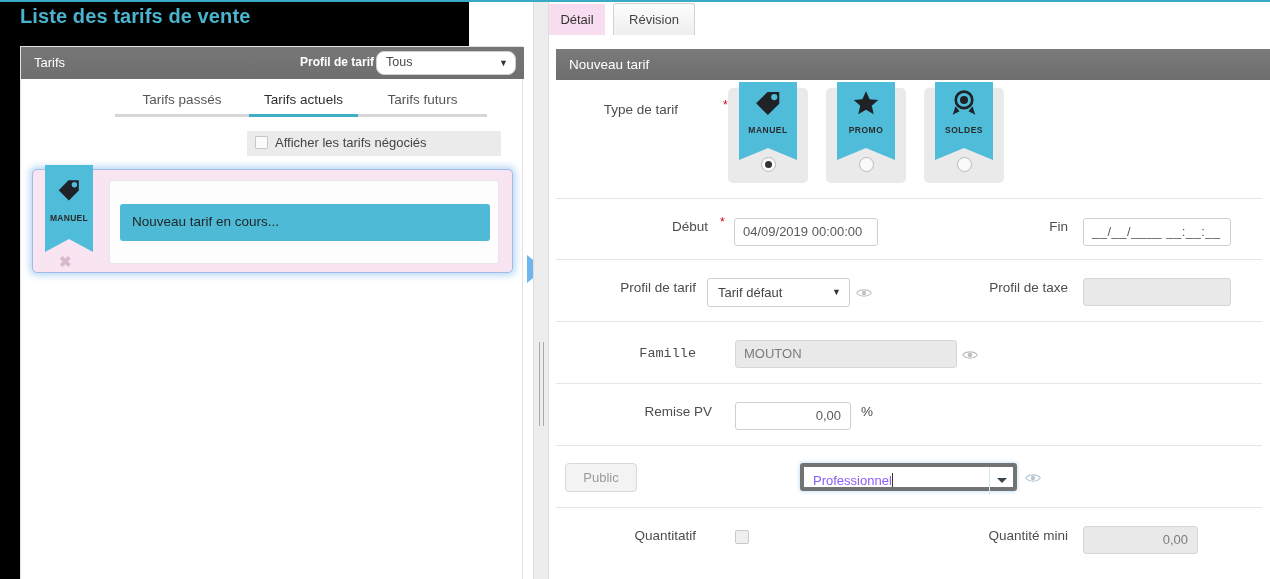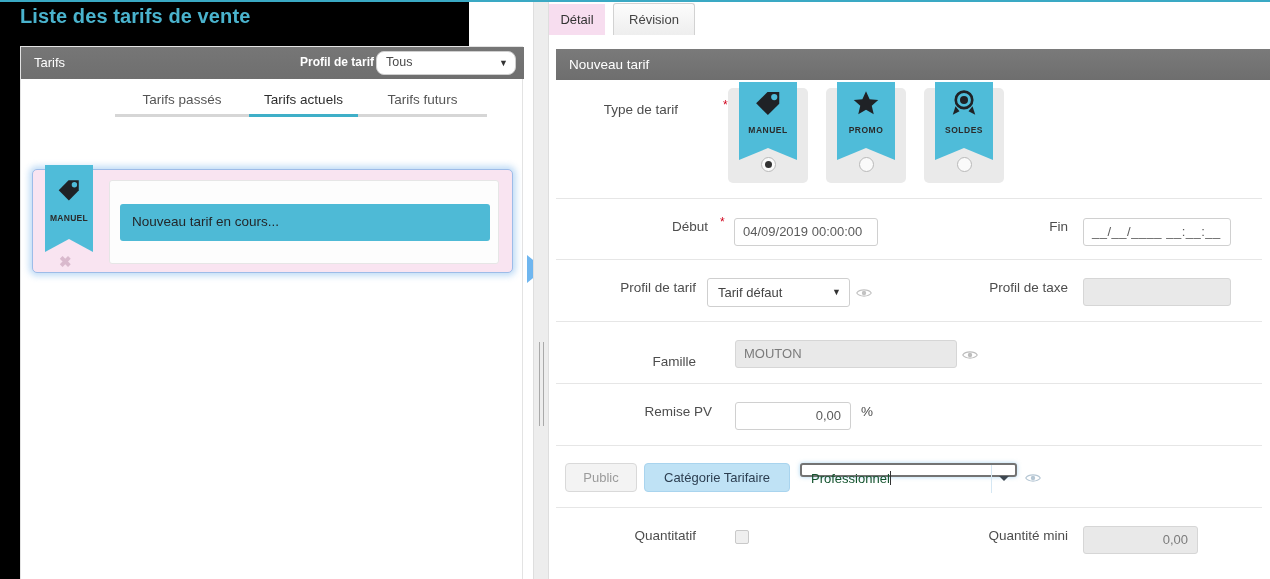--- a/index.html
+++ b/index.html
@@ -171,24 +171,24 @@
 
   
   .segbtn {
     position: absolute; height: 29px; border-radius: 4px; font-size: 13px;
     padding-top: 6px; text-align: center; cursor: pointer;
   }
   .segbtn.off { background: #f3f3f3; border: 1px solid #d9d9d9; color: #9b9b9b; }
   .segbtn.on { background: #bfe2f5; border: 1px solid #a9d4ee; color: #2c3e50; }
 
   .combo {
-    position: absolute; height: 14px; background: #fff;
-    border: 2px solid #737373; border-radius: 3px;
+    position: absolute; height: 28px; background: #fff;
+    border: 4px solid #737373; border-radius: 3px;
     box-shadow: 0 0 4px rgba(104,182,232,.55);
-    font-size: 13px; color: #14532d; padding: 6px 0 0 9px;
+    font-size: 13px; color: #8b5cf6; padding: 6px 0 0 9px;
   }
   .combo .cbtn { position: absolute; right: 0; top: 0; width: 24px; height: 28px;
     border-left: 1px solid #d5e7f3; }
   .combo .cbtn .cv { position: absolute; left: 7px; top: 11px; width: 0; height: 0;
     border-left: 5px solid transparent; border-right: 5px solid transparent; border-top: 5px solid #3c4650; }
   .cursor { display: inline-block; width: 1px; height: 14px; background: #333; vertical-align: -2px; }
 
   .cbsmall { position: absolute; width: 14px; height: 14px; border: 1px solid #c9c9c9;
     background: #efefef; border-radius: 2px; }
 </style>
@@ -218,20 +218,24 @@
           <span class="caret">▼</span>
         </div>
       </div>
 
       <div class="ltabs">
         <div class="ltab active" id="ltab1">Tarifs actuels</div>
         <div class="ltab" id="ltab0">Tarifs passés</div>
         <div class="ltab" id="ltab2">Tarifs futurs</div>
       </div>
 
+      <div class="negbox">
+        <span class="cb"></span>
+        <span class="lbl">Afficher les tarifs négociés</span>
+      </div>
 
       <div class="tcard">
         <div class="ribbon">
           <span class="tagico">
             <svg width="26" height="26" viewBox="0 0 24 24">
               <path d="M2.5 12.2 L11.6 3.1 L21 3.1 L21 12.5 L11.9 21.6 Z" fill="#1f2226"></path>
               <circle cx="17" cy="7.2" r="2.5" fill="#4fbcd9"></circle>
             </svg>
           </span>
           <span class="rlabel">MANUEL</span>
@@ -339,21 +343,21 @@
           </svg>
         </span>
 
         <span class="flabel" style="left:378px; top:20px; width:134px;">Profil de taxe</span>
         <div class="tinput disabled" style="left:527px; top:18px; width:148px;"></div>
       </div>
 
       <div class="divider" style="top:241px;"></div>
 
       <div class="row" style="top:242px; height:61px;">
-        <span class="flabel" style="left:0; top:32px; width:140px;">Famille</span>
+        <span class="flabel" style="left:0; top:24px; width:140px;font-family:Liberation Mono, monospace;">Famille</span>
         <div class="tinput disabled" style="left:179px; top:18px; width:222px;">MOUTON</div>
         <span class="eye" style="left:406px; top:25px;">
           <svg width="16" height="12" viewBox="0 0 22 14">
             <path d="M1 7 C5 1.4 17 1.4 21 7 C17 12.6 5 12.6 1 7 Z" fill="none" stroke="#bdbdbd" stroke-width="1.6"></path>
             <circle cx="11" cy="7" r="3" fill="#bdbdbd"></circle>
           </svg>
         </span>
       </div>
 
       <div class="divider" style="top:303px;"></div>
@@ -361,21 +365,20 @@
       <div class="row" style="top:304px; height:61px;">
         <span class="flabel" style="left:16px; top:20px; width:140px;">Remise PV</span>
         <div class="tinput num" style="left:179px; top:18px; width:116px;">0,00</div>
         <span class="flabel" style="left:305px; top:20px; width:16px; text-align:left;">%</span>
       </div>
 
       <div class="divider" style="top:365px;"></div>
 
       <div class="row" style="top:366px; height:61px;">
         <div class="segbtn off" style="left:9px; top:17px; width:72px;">Public</div>
-        <div class="segbtn on" style="left:88px; top:17px; width:146px;">Catégorie Tarifaire</div>
         <div class="combo" style="left:244px; top:17px; width:217px;">
           <span>Professionnel</span><span class="cursor"></span>
           <span class="cbtn">
               <span class="cv"></span>
             </span>
         </div>
         <span class="eye" style="left:469px; top:24px;">
           <svg width="16" height="12" viewBox="0 0 22 14">
             <path d="M1 7 C5 1.4 17 1.4 21 7 C17 12.6 5 12.6 1 7 Z" fill="none" stroke="#b6c7d4" stroke-width="1.6"></path>
             <circle cx="11" cy="7" r="3" fill="#b6c7d4"></circle>

